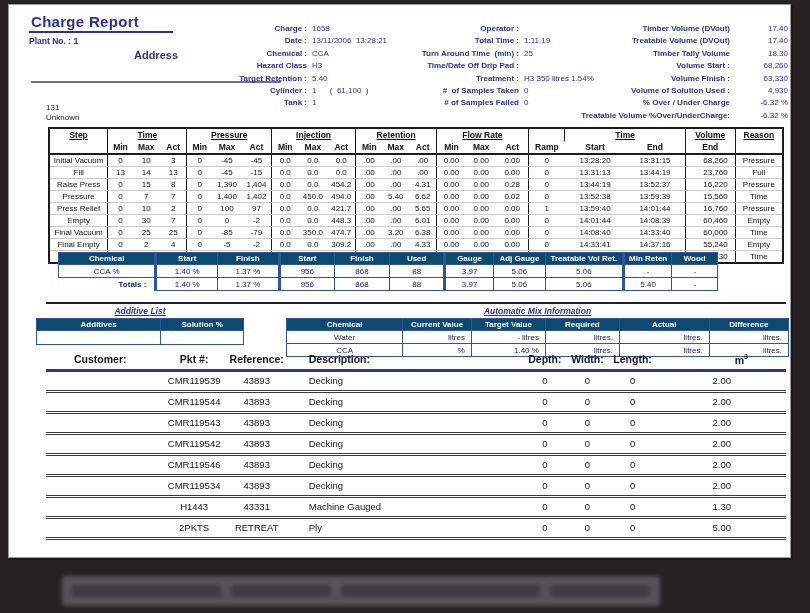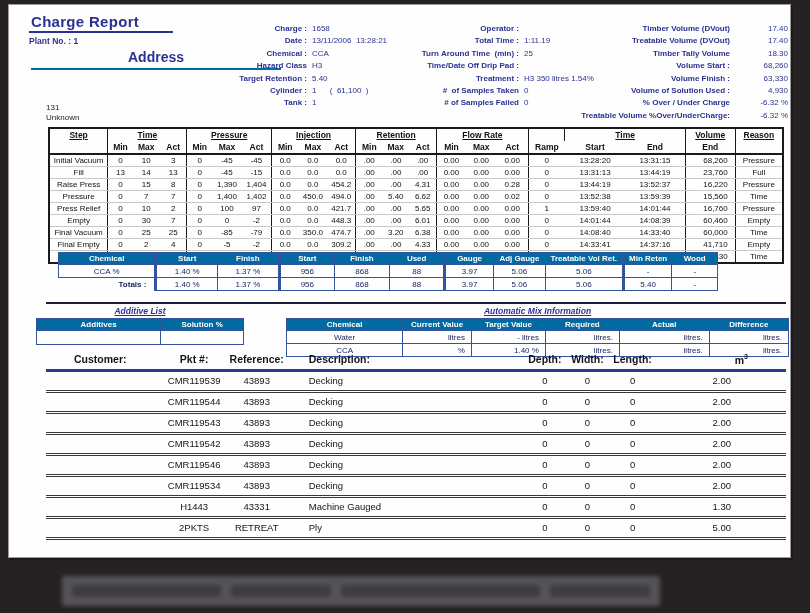--- a/index.html
+++ b/index.html
@@ -16,21 +16,21 @@
   .abs { position:absolute; }
 
   
   .report-title {
     left:20px; top:8px; color:#2b3192; font-size:15px; font-weight:bold;
     border-bottom:2px solid #2b3192; padding:0 34px 1px 2px; letter-spacing:.3px;
   }
   .plant-line { left:20px; top:31px; color:#2b3192; font-size:8.5px; font-weight:bold; }
   .address-box {
     left:22px; top:44px; width:250px; text-align:center; color:#2b3192;
-    font-size:14px; font-weight:bold; border-bottom:2px solid #0369a1; padding-bottom:3px;
+    font-size:11px; font-weight:bold; border-bottom:2px solid #737373; padding-bottom:20px;
   }
   .info-col { font-size:8px; color:#2b3192; }
   .info-line { display:flex; line-height:12.4px; }
   .info-line .info-label { font-weight:bold; text-align:right; white-space:pre; }
   .info-line .info-value { margin-left:5px; white-space:pre; }
   .col-left  { left:180px; top:18px; width:255px; }
   .col-left  .info-label { flex:0 0 118px; }
   .col-mid   { left:368px; top:18px; width:235px; }
   .col-mid   .info-label { flex:0 0 142px; }
   .col-right { left:543px; top:18px; width:236px; }
@@ -56,21 +56,21 @@
   .step-table tr.subhead th:nth-child(20), .step-table tbody td:nth-child(20),
   .step-table tr.subhead th:nth-child(21), .step-table tbody td:nth-child(21) {
     border-left:1px solid #1a1a1a;
   }
   .step-table tbody td { border-bottom:1px solid #c9c9c9; height:9px; }
   .step-table tbody tr:last-child td { border-bottom:none; }
   .step-table tbody td:nth-child(20) { text-align:right; padding-right:7px; }
 
   
   .blue-grid td, .blue-grid th { border:1px solid #33549c; font-size:8px; padding:1px 2px; text-align:center; white-space:nowrap; overflow:hidden; }
-  .blue-grid tr.hdr th { background:#0369a1; color:#ffffff; font-weight:bold; }
+  .blue-grid tr.hdr th { background:#0c4a6e; color:#ffffff; font-weight:bold; }
   .sol-table { left:49px; top:247px; width:660px; color:#16205e; }
   .sol-table tr.grouphead th { border:none; background:none; color:#2b3192; font-size:8.5px; font-weight:bold; }
   .sol-table td:nth-child(2), .sol-table tr.hdr th:nth-child(2),
   .sol-table td:nth-child(4), .sol-table tr.hdr th:nth-child(4),
   .sol-table td:nth-child(7), .sol-table tr.hdr th:nth-child(7),
   .sol-table td:nth-child(10),.sol-table tr.hdr th:nth-child(10) { border-left:3px solid #33549c; }
   .sol-table tbody tr:last-child td:first-child { border:none; font-weight:bold; text-align:right; padding-right:8px; color:#16205e; }
   .sol-table tbody td { height:10px;border-radius:6px; }
 
   .section-rule { left:37px; top:297px; width:740px; height:2px; background:#1d1d3a; }
@@ -454,21 +454,21 @@
           <td>309.2</td>
           <td>.00</td>
           <td>.00</td>
           <td>4.33</td>
           <td>0.00</td>
           <td>0.00</td>
           <td>0.00</td>
           <td>0</td>
           <td>14:33:41</td>
           <td>14:37:16</td>
-          <td>41,710</td>
+          <td>55,240</td>
           <td>Empty</td>
         </tr>
         <tr>
           <td>Finish</td>
           <td>0</td>
           <td>2</td>
           <td>2</td>
           <td>0</td>
           <td>-5</td>
           <td>-2</td>

